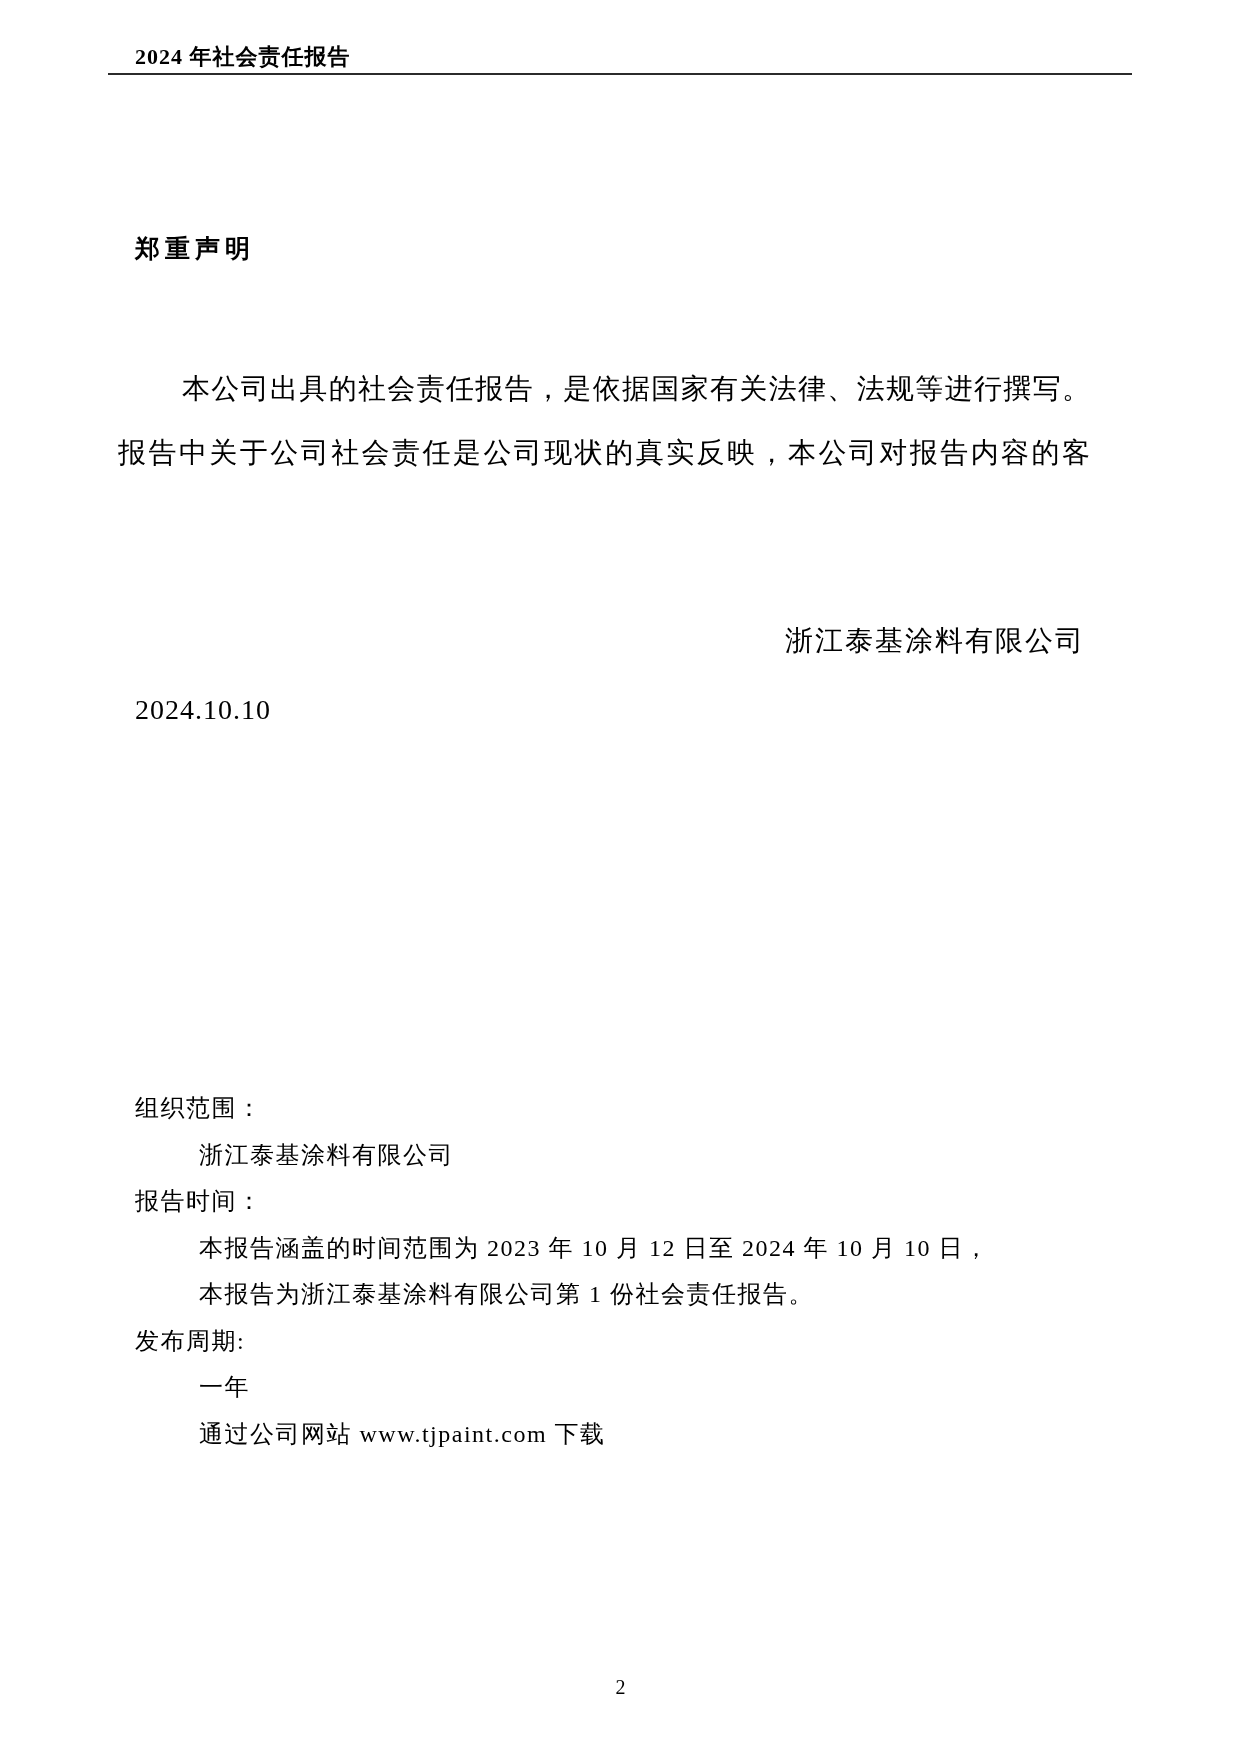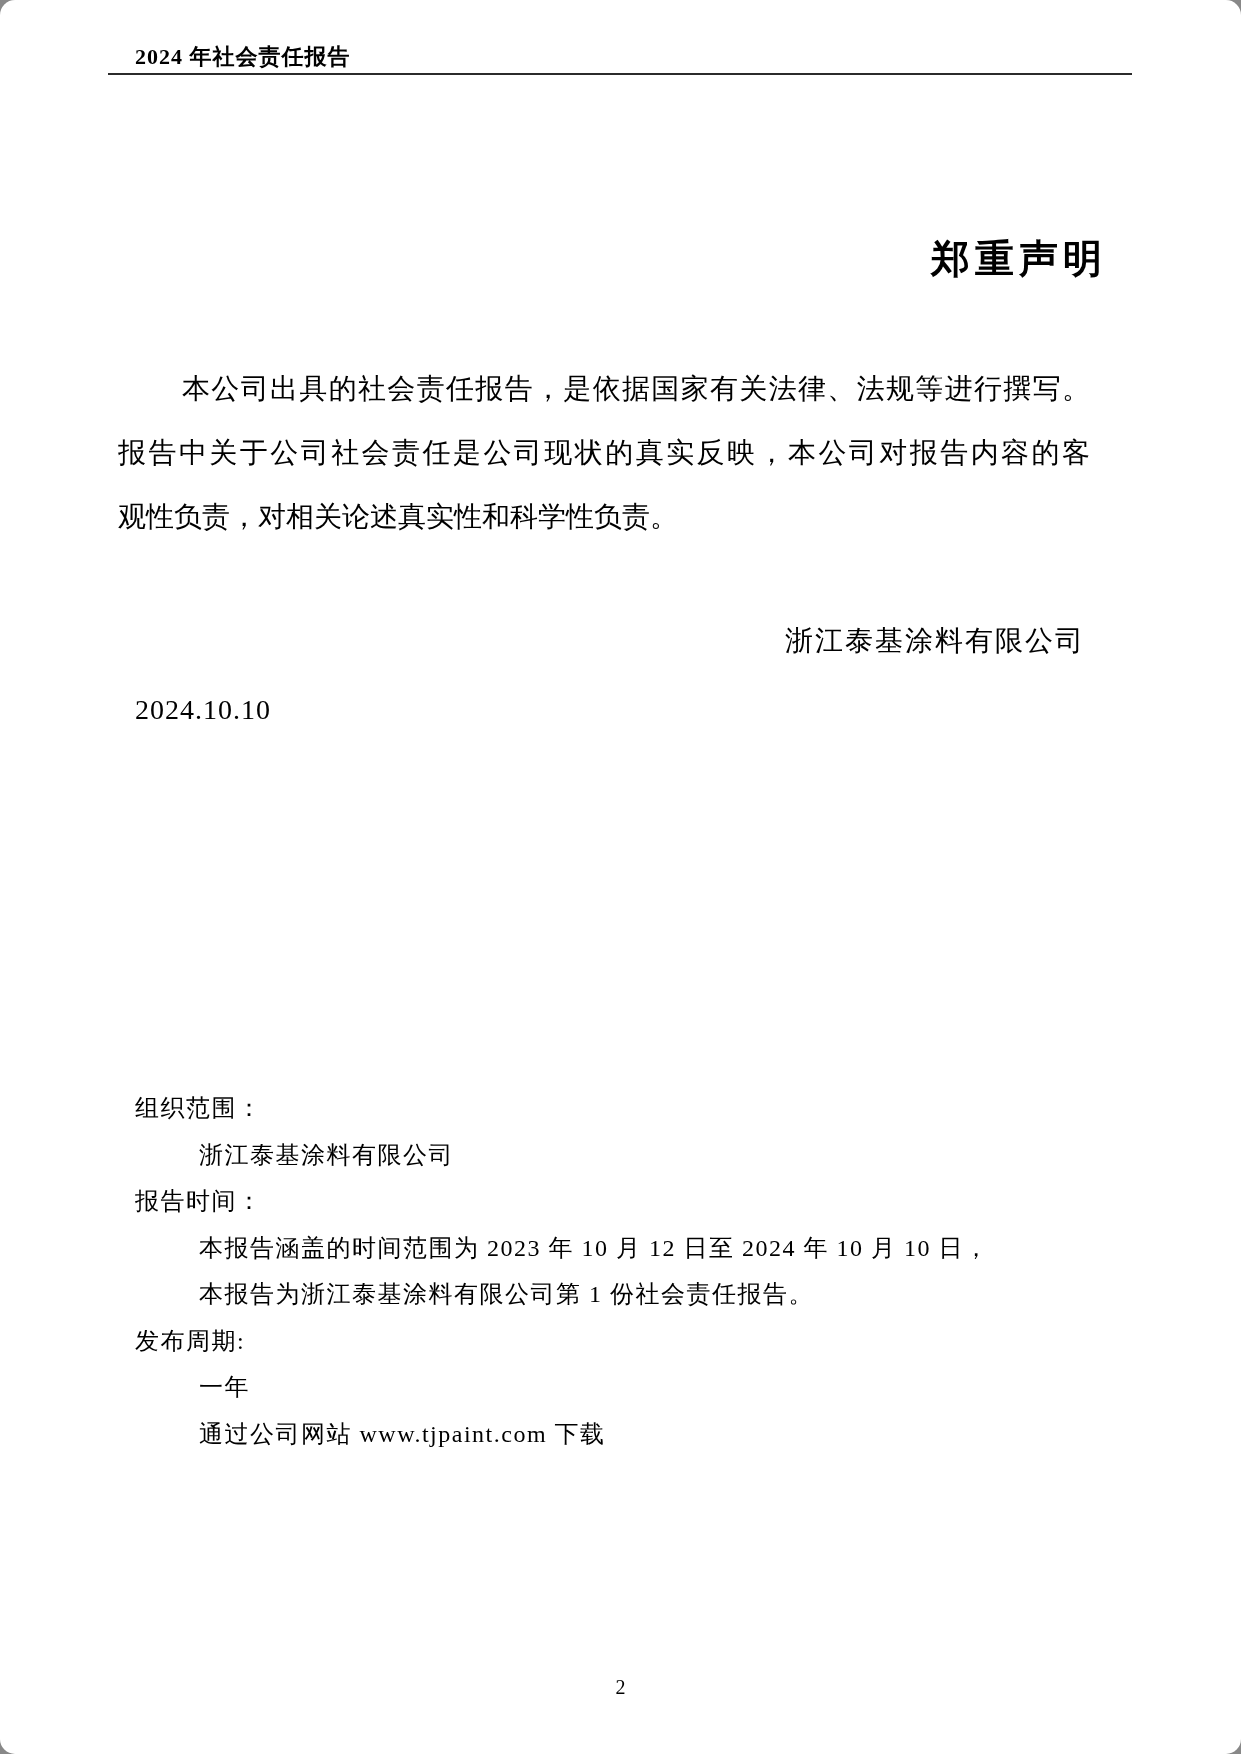--- a/index.html
+++ b/index.html
@@ -6,21 +6,20 @@
   html, body { background: #888; }
   .page {
     position: relative;
     width: 1241px;
     height: 1754px;
     margin: 0 auto;
     background: #ffffff;
     color: #000000;
     font-family: "Liberation Serif", "DejaVu Serif", serif;
     overflow: hidden;
-    border-radius: 15px;
   }
   
   .header-title {
     position: absolute;
     top: 42px;
     left: 135px;
     font-size: 22px;
     font-weight: bold;
     letter-spacing: 1px;
     white-space: pre;
@@ -32,22 +31,22 @@
     width: 1024px;
     height: 2px;
     background: #2b2b2b;
   }
   
   .doc-title {
     position: absolute;
     top: 232px;
     left: 135px;
     width: 972px;
-    text-align: right;
-    font-size: 39px;
+    text-align: left;
+    font-size: 25px;
     font-weight: bold;
     letter-spacing: 5px;
     white-space: pre;
   }
   
   .body-par {
     position: absolute;
     top: 357px;
     left: 118px;
     width: 972px;
@@ -113,21 +112,20 @@
 <div class="page">
 
   <div class="header-title">2024 年社会责任报告</div>
   <div class="header-rule"></div>
 
   <h1 class="doc-title">郑重声明</h1>
 
   <div class="body-par">
     <div class="par-line justify first">本公司出具的社会责任报告，是依据国家有关法律、法规等进行撰写。</div>
     <div class="par-line justify">报告中关于公司社会责任是公司现状的真实反映，本公司对报告内容的客</div>
-    <div class="par-line">观性负责，对相关论述真实性和科学性负责。</div>
   </div>
 
   <div class="sig-company">浙江泰基涂料有限公司</div>
   <div class="sig-date">2024.10.10</div>
 
   <div class="meta">
     <div class="label">组织范围：</div>
     <div class="value">浙江泰基涂料有限公司</div>
     <div class="label">报告时间：</div>
     <div class="value">本报告涵盖的时间范围为 2023 年 10 月 12 日至 2024 年 10 月 10 日，</div>

